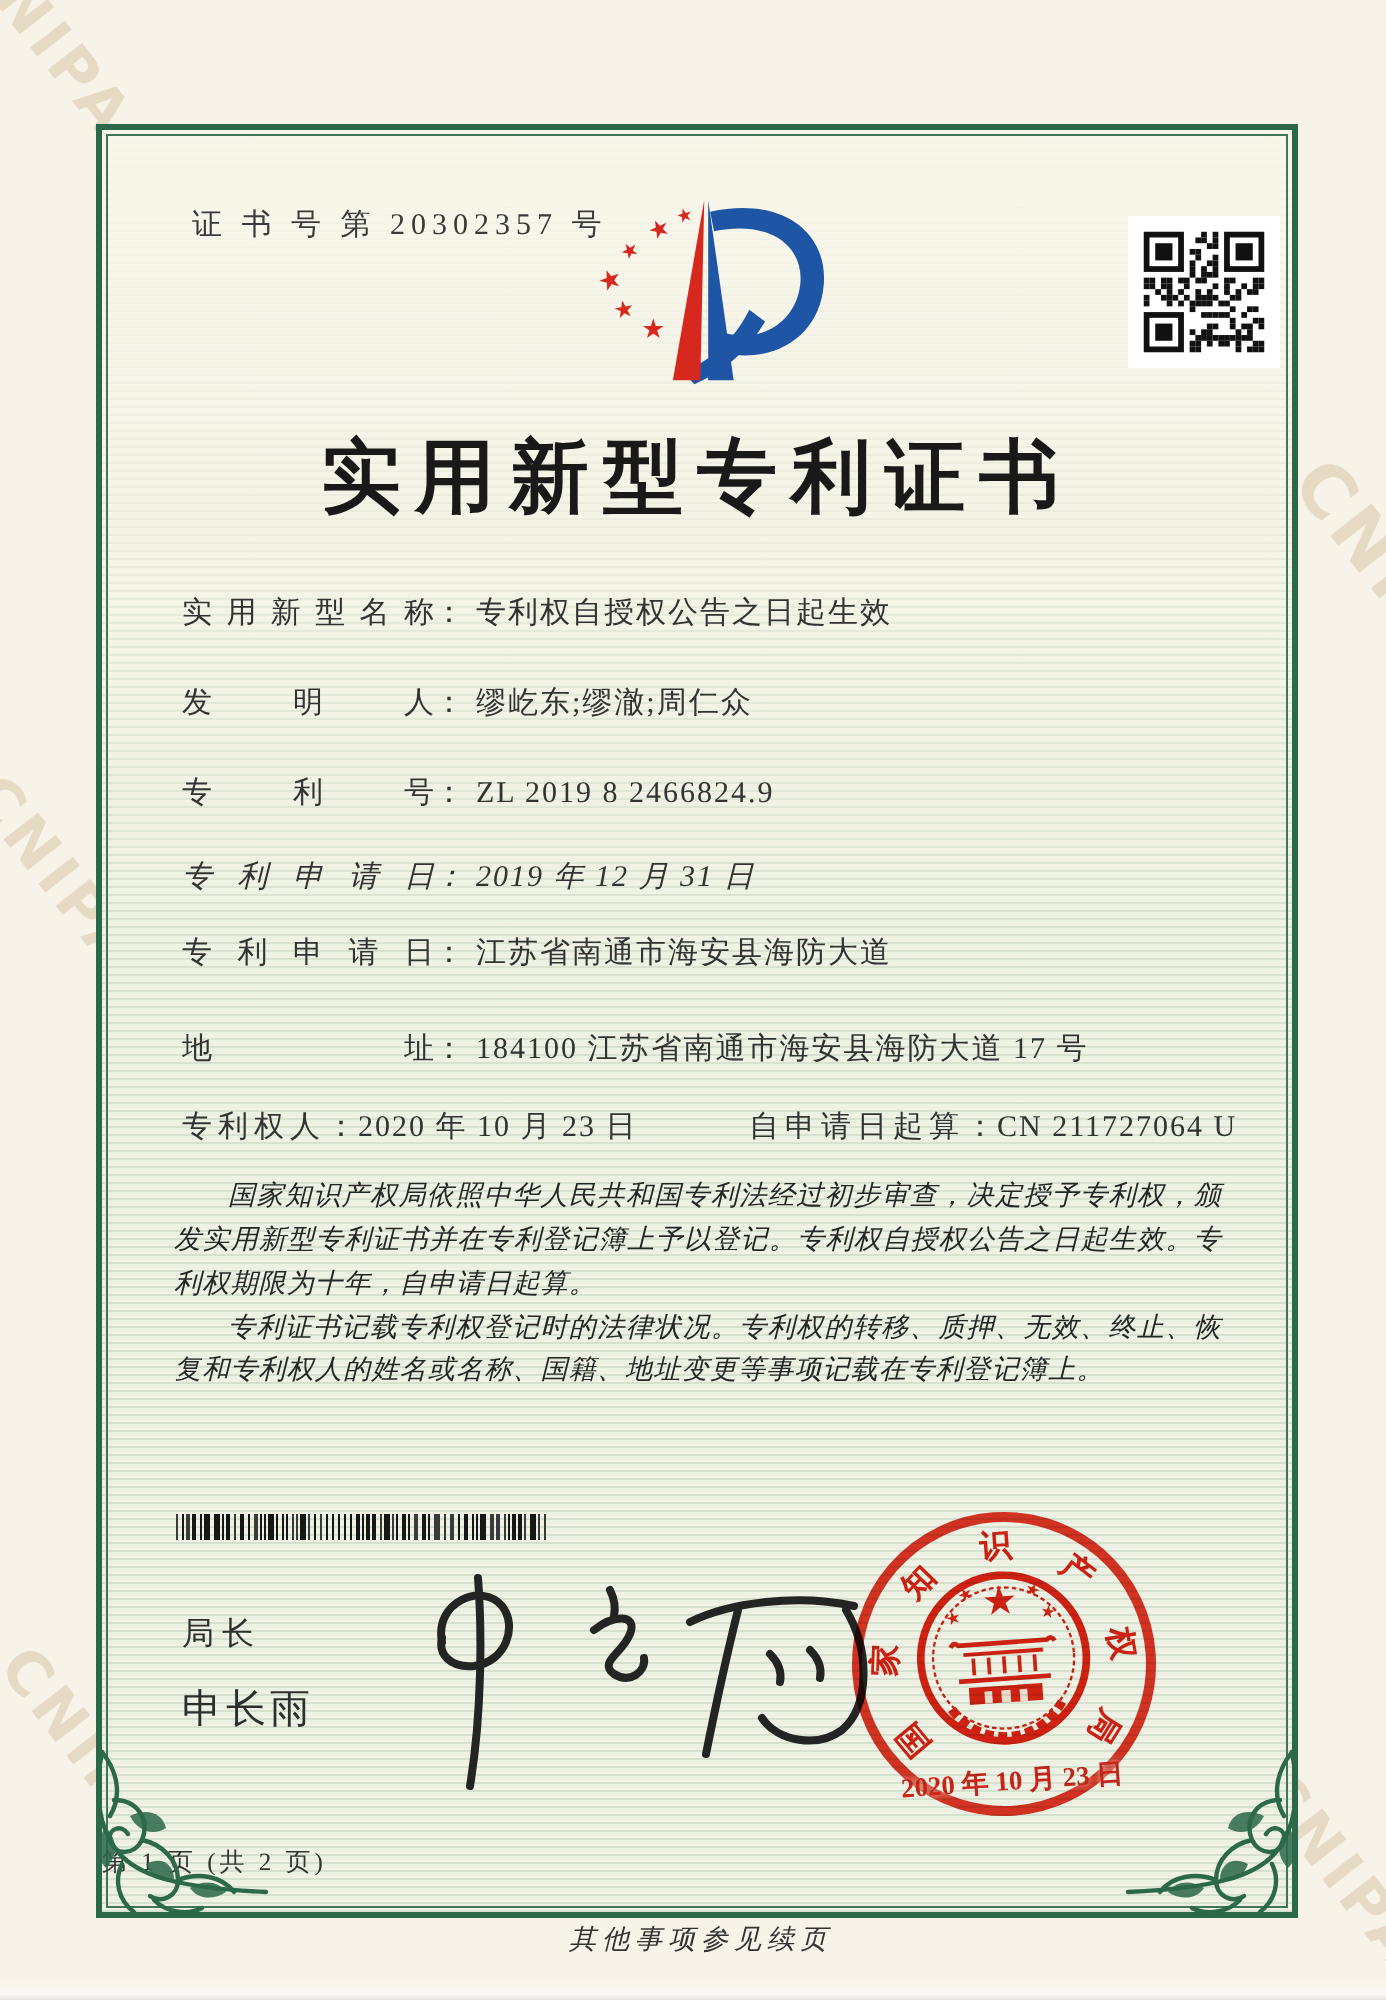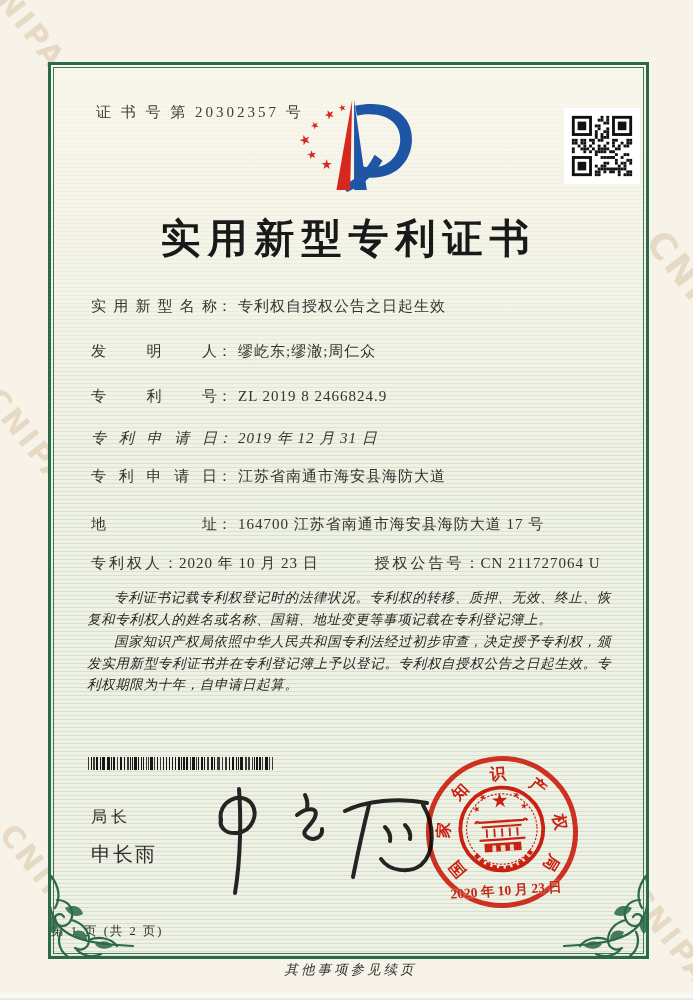--- a/index.html
+++ b/index.html
@@ -285,32 +285,32 @@
       <div class="frow" style="top:90px;">
         <span class="flabel">专利号</span><span class="fcolon">：</span><span class="fvalue">ZL 2019 8 2466824.9</span>
       </div>
       <div class="frow" style="top:132px;font-style:italic;">
         <span class="flabel">专利申请日</span><span class="fcolon">：</span><span class="fvalue">2019 年 12 月 31 日</span>
       </div>
       <div class="frow" style="top:170px;">
         <span class="flabel">专利申请日</span><span class="fcolon">：</span><span class="fvalue">江苏省南通市海安县海防大道</span>
       </div>
       <div class="frow" style="top:218px;">
-        <span class="flabel">地址</span><span class="fcolon">：</span><span class="fvalue">164700 江苏省南通市海安县海防大道 17 号</span>
+        <span class="flabel">地址</span><span class="fcolon">：</span><span class="fvalue">184100 江苏省南通市海安县海防大道 17 号</span>
       </div>
     </div>
 
     <div class="grant-row">
       <span class="grant-pair"><span class="glabel">专利权人</span><span>：</span><span>2020 年 10 月 23 日</span></span>
-      <span class="grant-pair second"><span class="glabel">授权公告号</span><span>：</span><span>CN 211727064 U</span></span>
+      <span class="grant-pair second"><span class="glabel">自申请日起算</span><span>：</span><span>CN 211727064 U</span></span>
     </div>
 
     <div class="paras">
+      <p>国家知识产权局依照中华人民共和国专利法经过初步审查，决定授予专利权，颁发实用新型专利证书并在专利登记簿上予以登记。专利权自授权公告之日起生效。专利权期限为十年，自申请日起算。</p>
       <p>专利证书记载专利权登记时的法律状况。专利权的转移、质押、无效、终止、恢复和专利权人的姓名或名称、国籍、地址变更等事项记载在专利登记簿上。</p>
-      <p>国家知识产权局依照中华人民共和国专利法经过初步审查，决定授予专利权，颁发实用新型专利证书并在专利登记簿上予以登记。专利权自授权公告之日起生效。专利权期限为十年，自申请日起算。</p>
     </div>
 
     <svg class="barcode" id="barcode-svg" viewBox="0 0 190 13" preserveAspectRatio="none">
         <rect x="0" y="0" width="1" height="13" fill="#3a3a3a"></rect>
         <rect x="3" y="0" width="1" height="13" fill="#161616"></rect>
         <rect x="5" y="0" width="2" height="13" fill="#3a3a3a"></rect>
         <rect x="8" y="0" width="2" height="13" fill="#161616"></rect>
         <rect x="12" y="0" width="1" height="13" fill="#161616"></rect>
         <rect x="14" y="0" width="3" height="13" fill="#161616"></rect>
         <rect x="19" y="0" width="3" height="13" fill="#161616"></rect>

